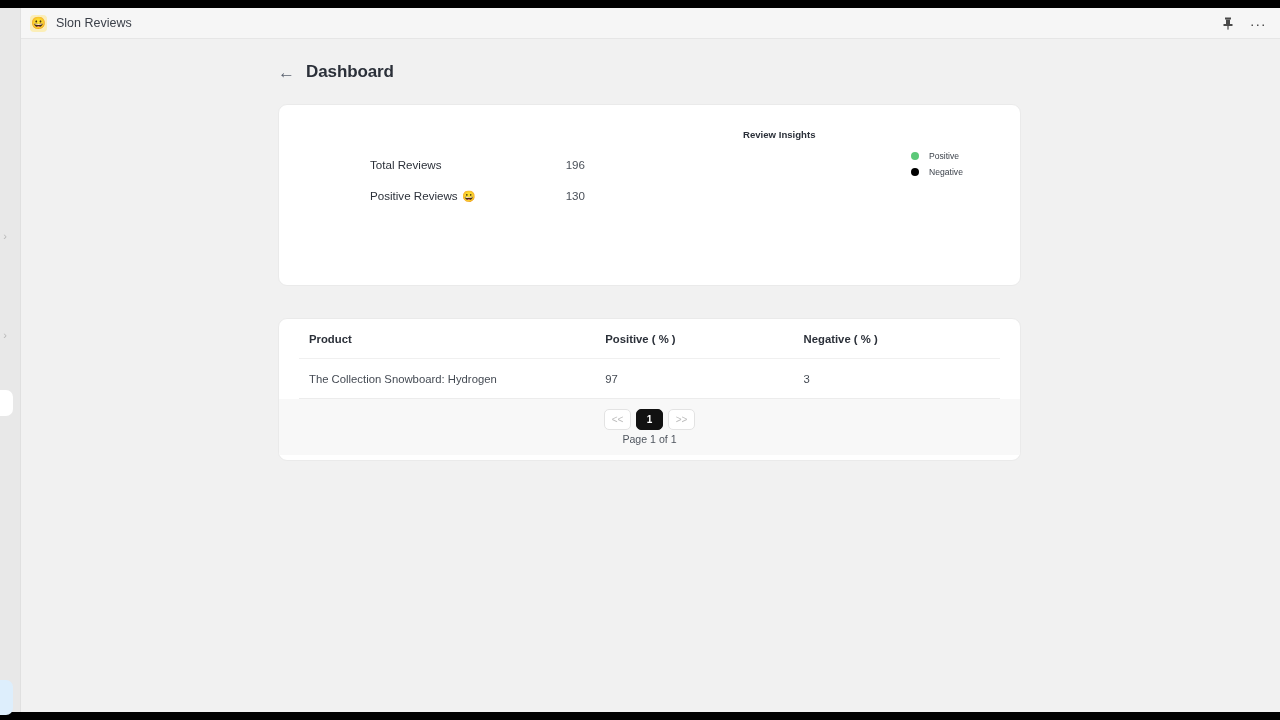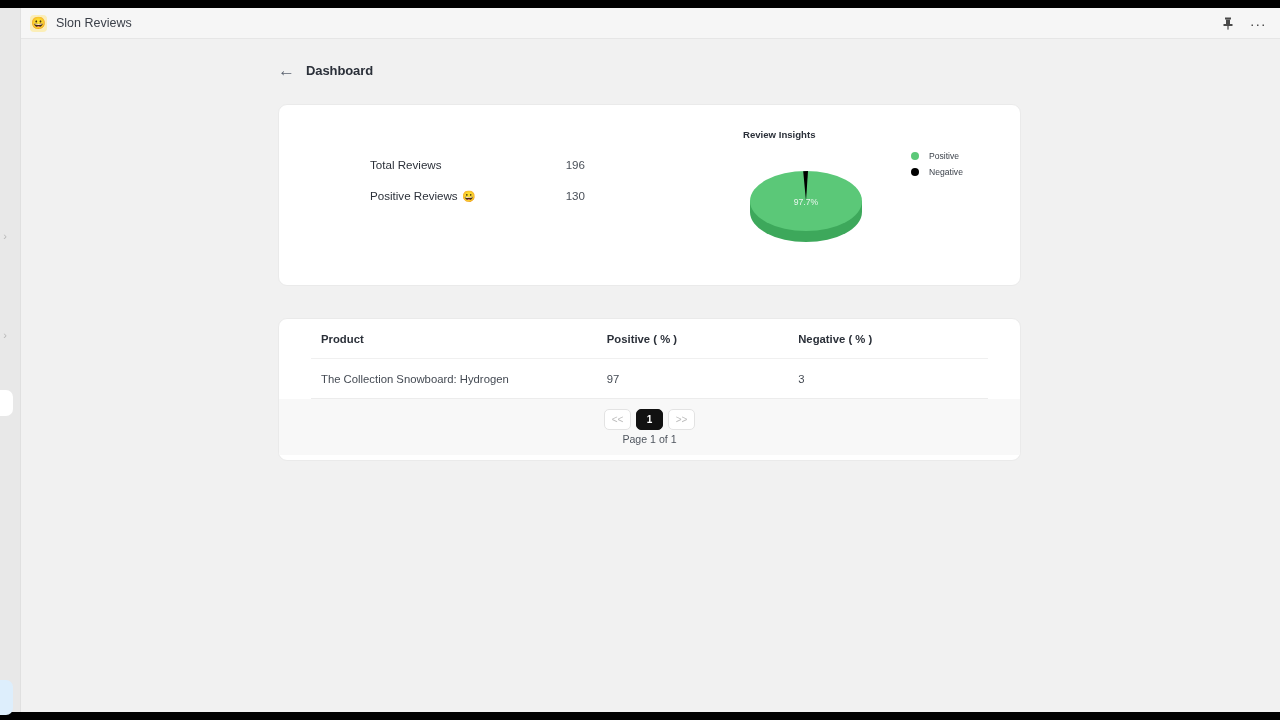--- a/index.html
+++ b/index.html
@@ -83,21 +83,21 @@
   }
 
   .page-head {
     position: absolute; left: 256px; top: 22px;
     display: flex; align-items: center; gap: 11px;
   }
   .back-arrow {
     font-size: 17px; color: #5c6370; line-height: 1;
     cursor: pointer; user-select: none;
   }
-  .page-title { font-size: 13px; font-weight: bold; color: #2b3039; letter-spacing: -0.1px; }
+  .page-title { font-size: 17px; font-weight: bold; color: #2b3039; letter-spacing: -0.1px; }
 
   
   .card {
     position: absolute;
     background: #ffffff;
     border-radius: 9px;
     border: 1px solid #eaeaea;
   }
   .card-summary { left: 256px; top: 64px; width: 743px; height: 182px; }
   .card-table   { left: 256px; top: 278px; width: 743px; height: 143px; overflow: hidden; }
@@ -136,21 +136,21 @@
     text-align: left; font-size: 11.3px; font-weight: bold; color: #2b3039;
     padding: 14px 0 13px 0; border-bottom: 1px solid #f0f0f0;
   }
   .tbl td {
     text-align: left; font-size: 11.3px; color: #444a53;
     padding: 14px 0 13px 0; border-bottom: 1px solid #ececec;
   }
   .col-product { width: 312px; padding-left: 10px !important; }
   .col-pos { width: 202px; }
   .col-neg { width: 200px; margin-top: 44px; }
-  .tbl-inner { padding: 0 32px; }
+  .tbl-inner { padding: 0 20px; }
 
   .tbl-footer {
     background: #f8f8f8; height: 56px;
     display: flex; flex-direction: column; align-items: center;
     justify-content: center; gap: 3px;
   }
   .pager { display: flex; align-items: center; gap: 5px; }
   .pg-btn {
     min-width: 27px; height: 21px; padding: 0 6px;
     border: 1px solid #e3e3e3; border-radius: 5px;
@@ -218,39 +218,20 @@
             <span>Positive Reviews</span>
             <span class="stat-emoji">😀</span>
           </div>
           <div class="stat-value">130</div>
         </div>
       </div>
 
       <div class="chart-block">
         <div class="chart-title">Review Insights</div>
 
-        <div class="pie-wrap">
-          <svg width="190" height="110" viewBox="0 0 190 110" aria-hidden="true">
-            <defs>
-              <clipPath id="botclip">
-                  <rect x="0" y="52" width="190" height="58"></rect>
-                </clipPath>
-            </defs>
-
-            <g clip-path="url(#botclip)">
-              <ellipse cx="95" cy="63" rx="56" ry="30" fill="#3da85b"></ellipse>
-              <rect x="39" y="52" width="112" height="11" fill="#3da85b"></rect>
-            </g>
-
-            <ellipse cx="95" cy="52" rx="56" ry="30" fill="#5bc878"></ellipse>
-
-            <path d="M 95 52 L 92.2 22.2 L 97.0 22.05 Z" fill="#000000"></path>
-            <text x="95" y="56" text-anchor="middle" fill="#eaf6ee" font-family="Liberation Sans, sans-serif" font-size="8.6">97.7%</text>
-          </svg>
-        </div>
 
         <div class="legend">
           <div class="legend-item">
             <span class="legend-dot" style="background:#5bc878"></span>
             <span class="legend-label">Positive</span>
           </div>
           <div class="legend-item">
             <span class="legend-dot" style="background:#000000"></span>
             <span class="legend-label">Negative</span>
           </div>

